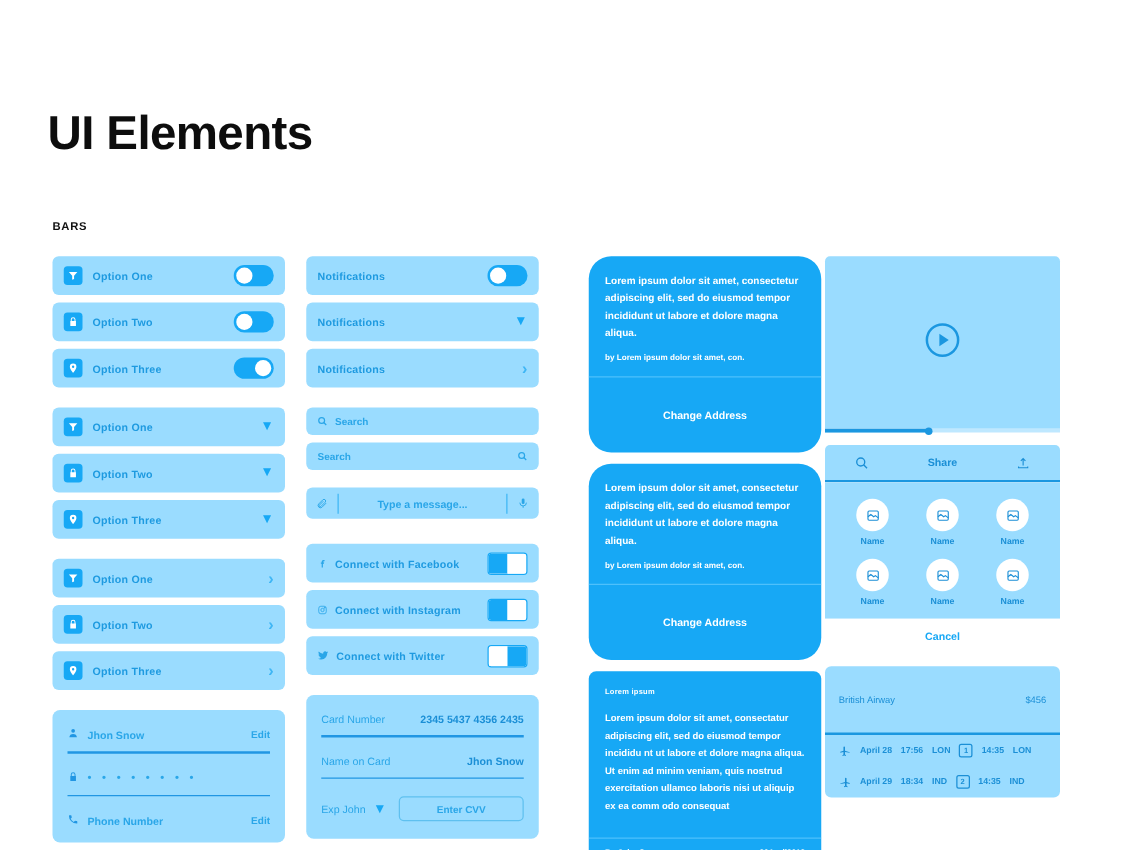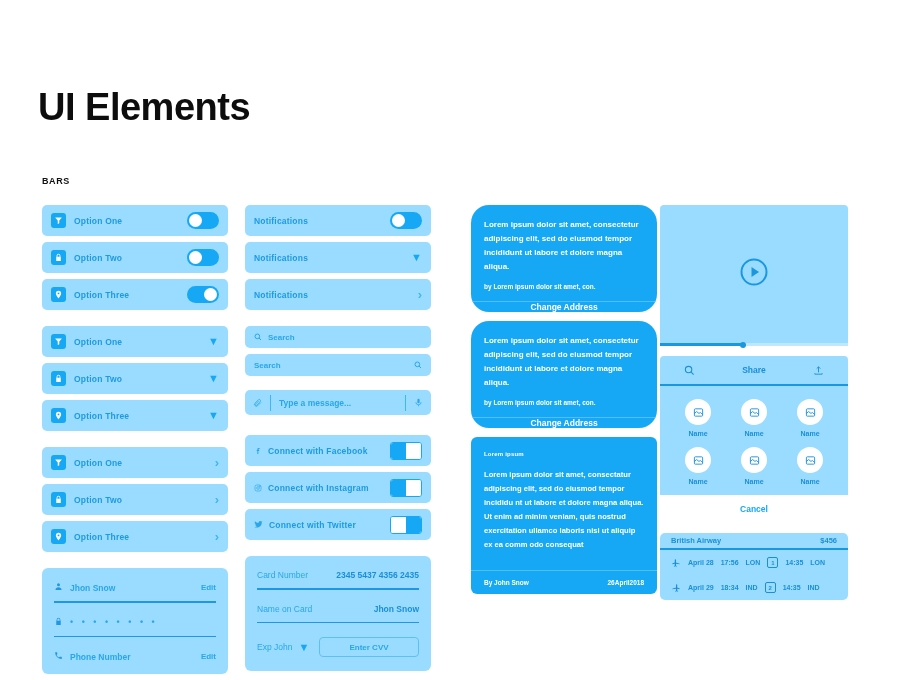--- a/index.html
+++ b/index.html
@@ -41,21 +41,21 @@
     font-size: 8.5px; font-weight: 700; color: #1e9ae0; letter-spacing: .2px;
   }
   .sq-icon {
     width: 15px; height: 15px; border-radius: 3px; background: #17a8f5;
     display: flex; align-items: center; justify-content: center;
     margin-right: 8px; flex: 0 0 auto;
   }
   .sq-icon svg { display:block; }
   .spacer { flex: 1 1 auto; }
 
-  .grp { margin-bottom: 16px; }
+  .grp { margin-bottom: 16px; text-align: center; }
 
   
   .pill {
     width: 32px; height: 17px; border-radius: 9px; background:#17a8f5;
     position: relative; flex: 0 0 auto;
   }
   .pill .knob {
     position:absolute; top:2px; width:13px; height:13px;
     border-radius:50%; background:#fff;
   }
@@ -117,21 +117,21 @@
   .card-blue { background:#17a8f5; border-radius:18px; overflow:hidden; margin-bottom:9px; }
   .card-blue .body { padding:13px 13px 11px; }
   .card-blue p.lead {
     color:#fff; font-size:8px; font-weight:700; line-height:1.75;
   }
   .card-blue p.sub {
     color:#fff; font-size:6.5px; font-weight:700; margin-top:9px;
   }
   .card-blue .cta {
     border-top:1px solid #4ec0fb; text-align:center;
-    padding:0 0; color:#fff; font-size:8.5px; font-weight:700;
+    padding:25px 0; color:#fff; font-size:8.5px; font-weight:700;
   }
 
   .article { background:#17a8f5; border-radius:6px; overflow:hidden; }
   .article .body { padding:14px 13px 6px; }
   .article .kicker { color:#fff; font-size:6px; font-weight:700; letter-spacing:.2px; }
   .article h3 { color:#fff; font-size:11px; font-weight:700; line-height:1.45; margin-top:7px; }
   .article p { color:#fff; font-size:7.6px; font-weight:700; line-height:1.85; margin-top:11px; }
   .article .foot {
     border-top:1px solid #4ec0fb; margin-top:12px; padding:8px 13px;
     display:flex; justify-content:space-between;
@@ -171,22 +171,22 @@
   .cancel-bar {
     background:#fff; text-align:center; padding:9px 0;
     font-size:8.5px; font-weight:700; color:#17a8f5;
     border-radius:0 0 4px 4px;
   }
 
   
   .flight { margin-top:10px; border-radius:5px; overflow:hidden; background:#9adcff; }
   .flight .head {
     display:flex; justify-content:space-between; align-items:center;
-    padding:3px 11px; border-bottom:2px solid #1b97e0;
-    font-size:7.5px; font-weight:700; color:#1b8fd6;
+    padding:22px 11px; border-bottom:2px solid #1b97e0;
+    font-size:7.5px; font-weight:400; color:#1b8fd6;
   }
   .flight .leg {
     display:flex; align-items:center; gap:7px;
     padding:7px 11px; font-size:7px; font-weight:700; color:#1b8fd6;
   }
   .flight .leg .sq {
     width:11px; height:11px; border:1px solid #1b8fd6; border-radius:2px;
     display:flex; align-items:center; justify-content:center; font-size:6px;
   }
   .flight .leg .ic { color:#1b8fd6; display:flex; }

